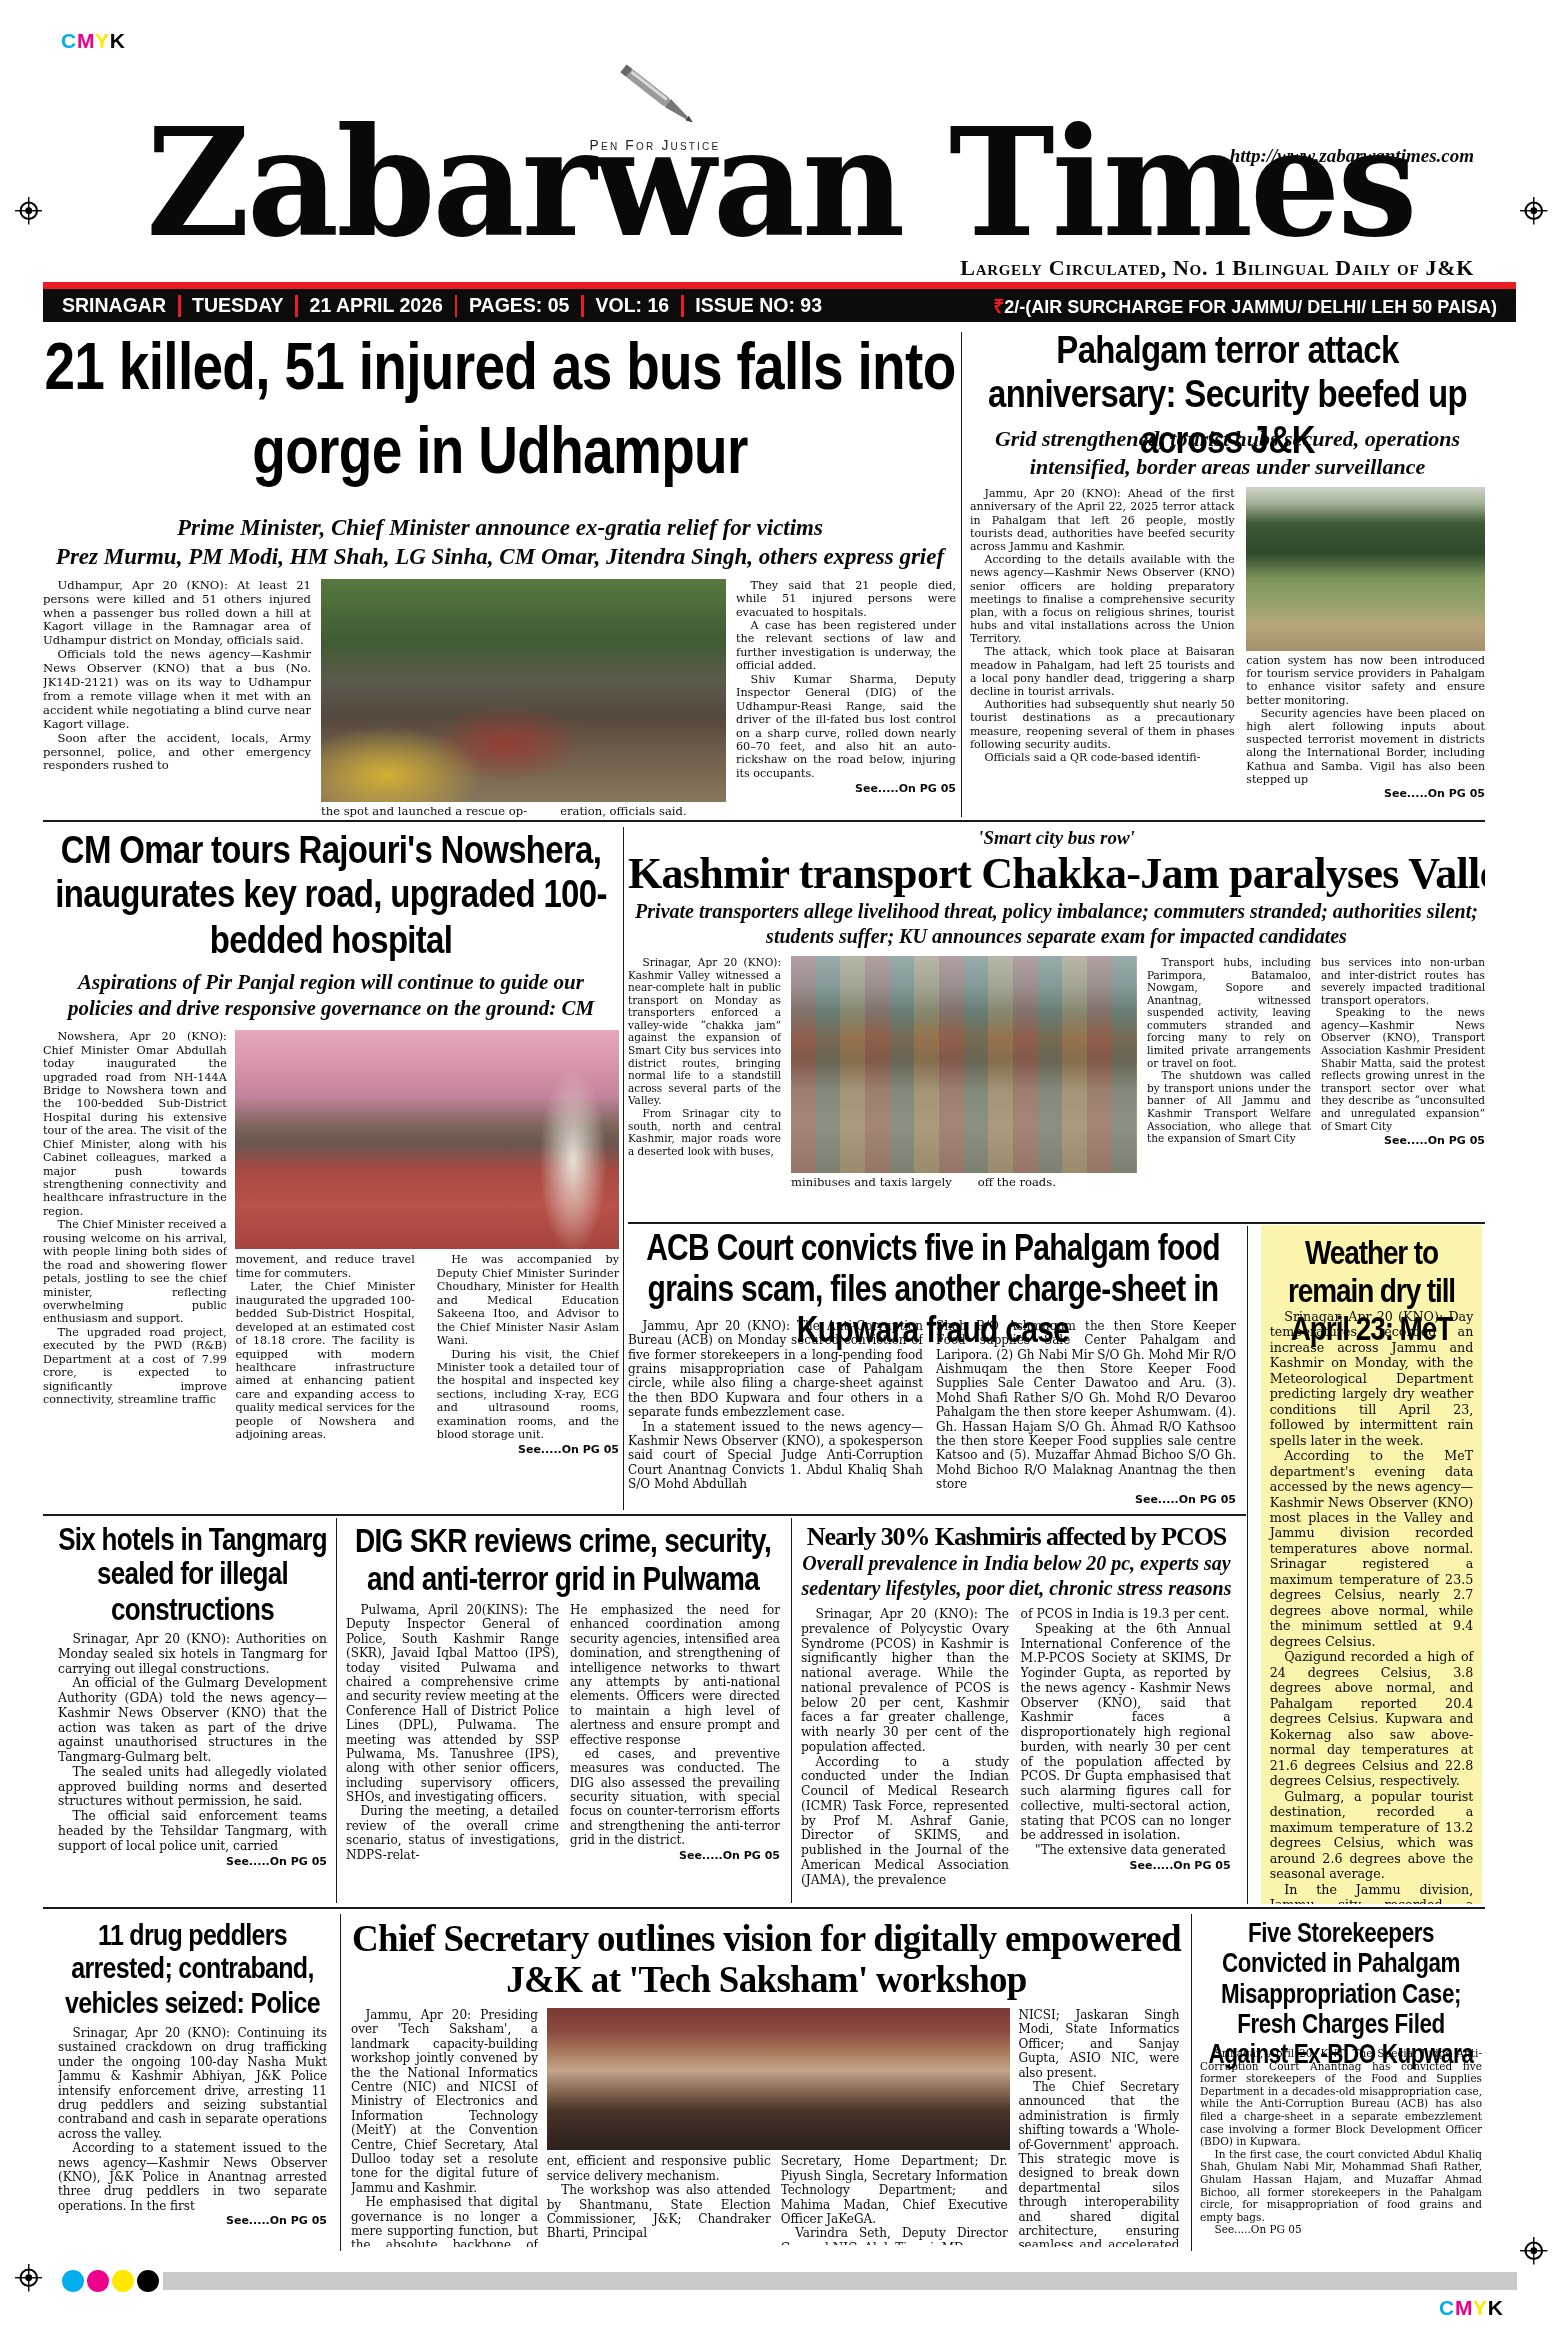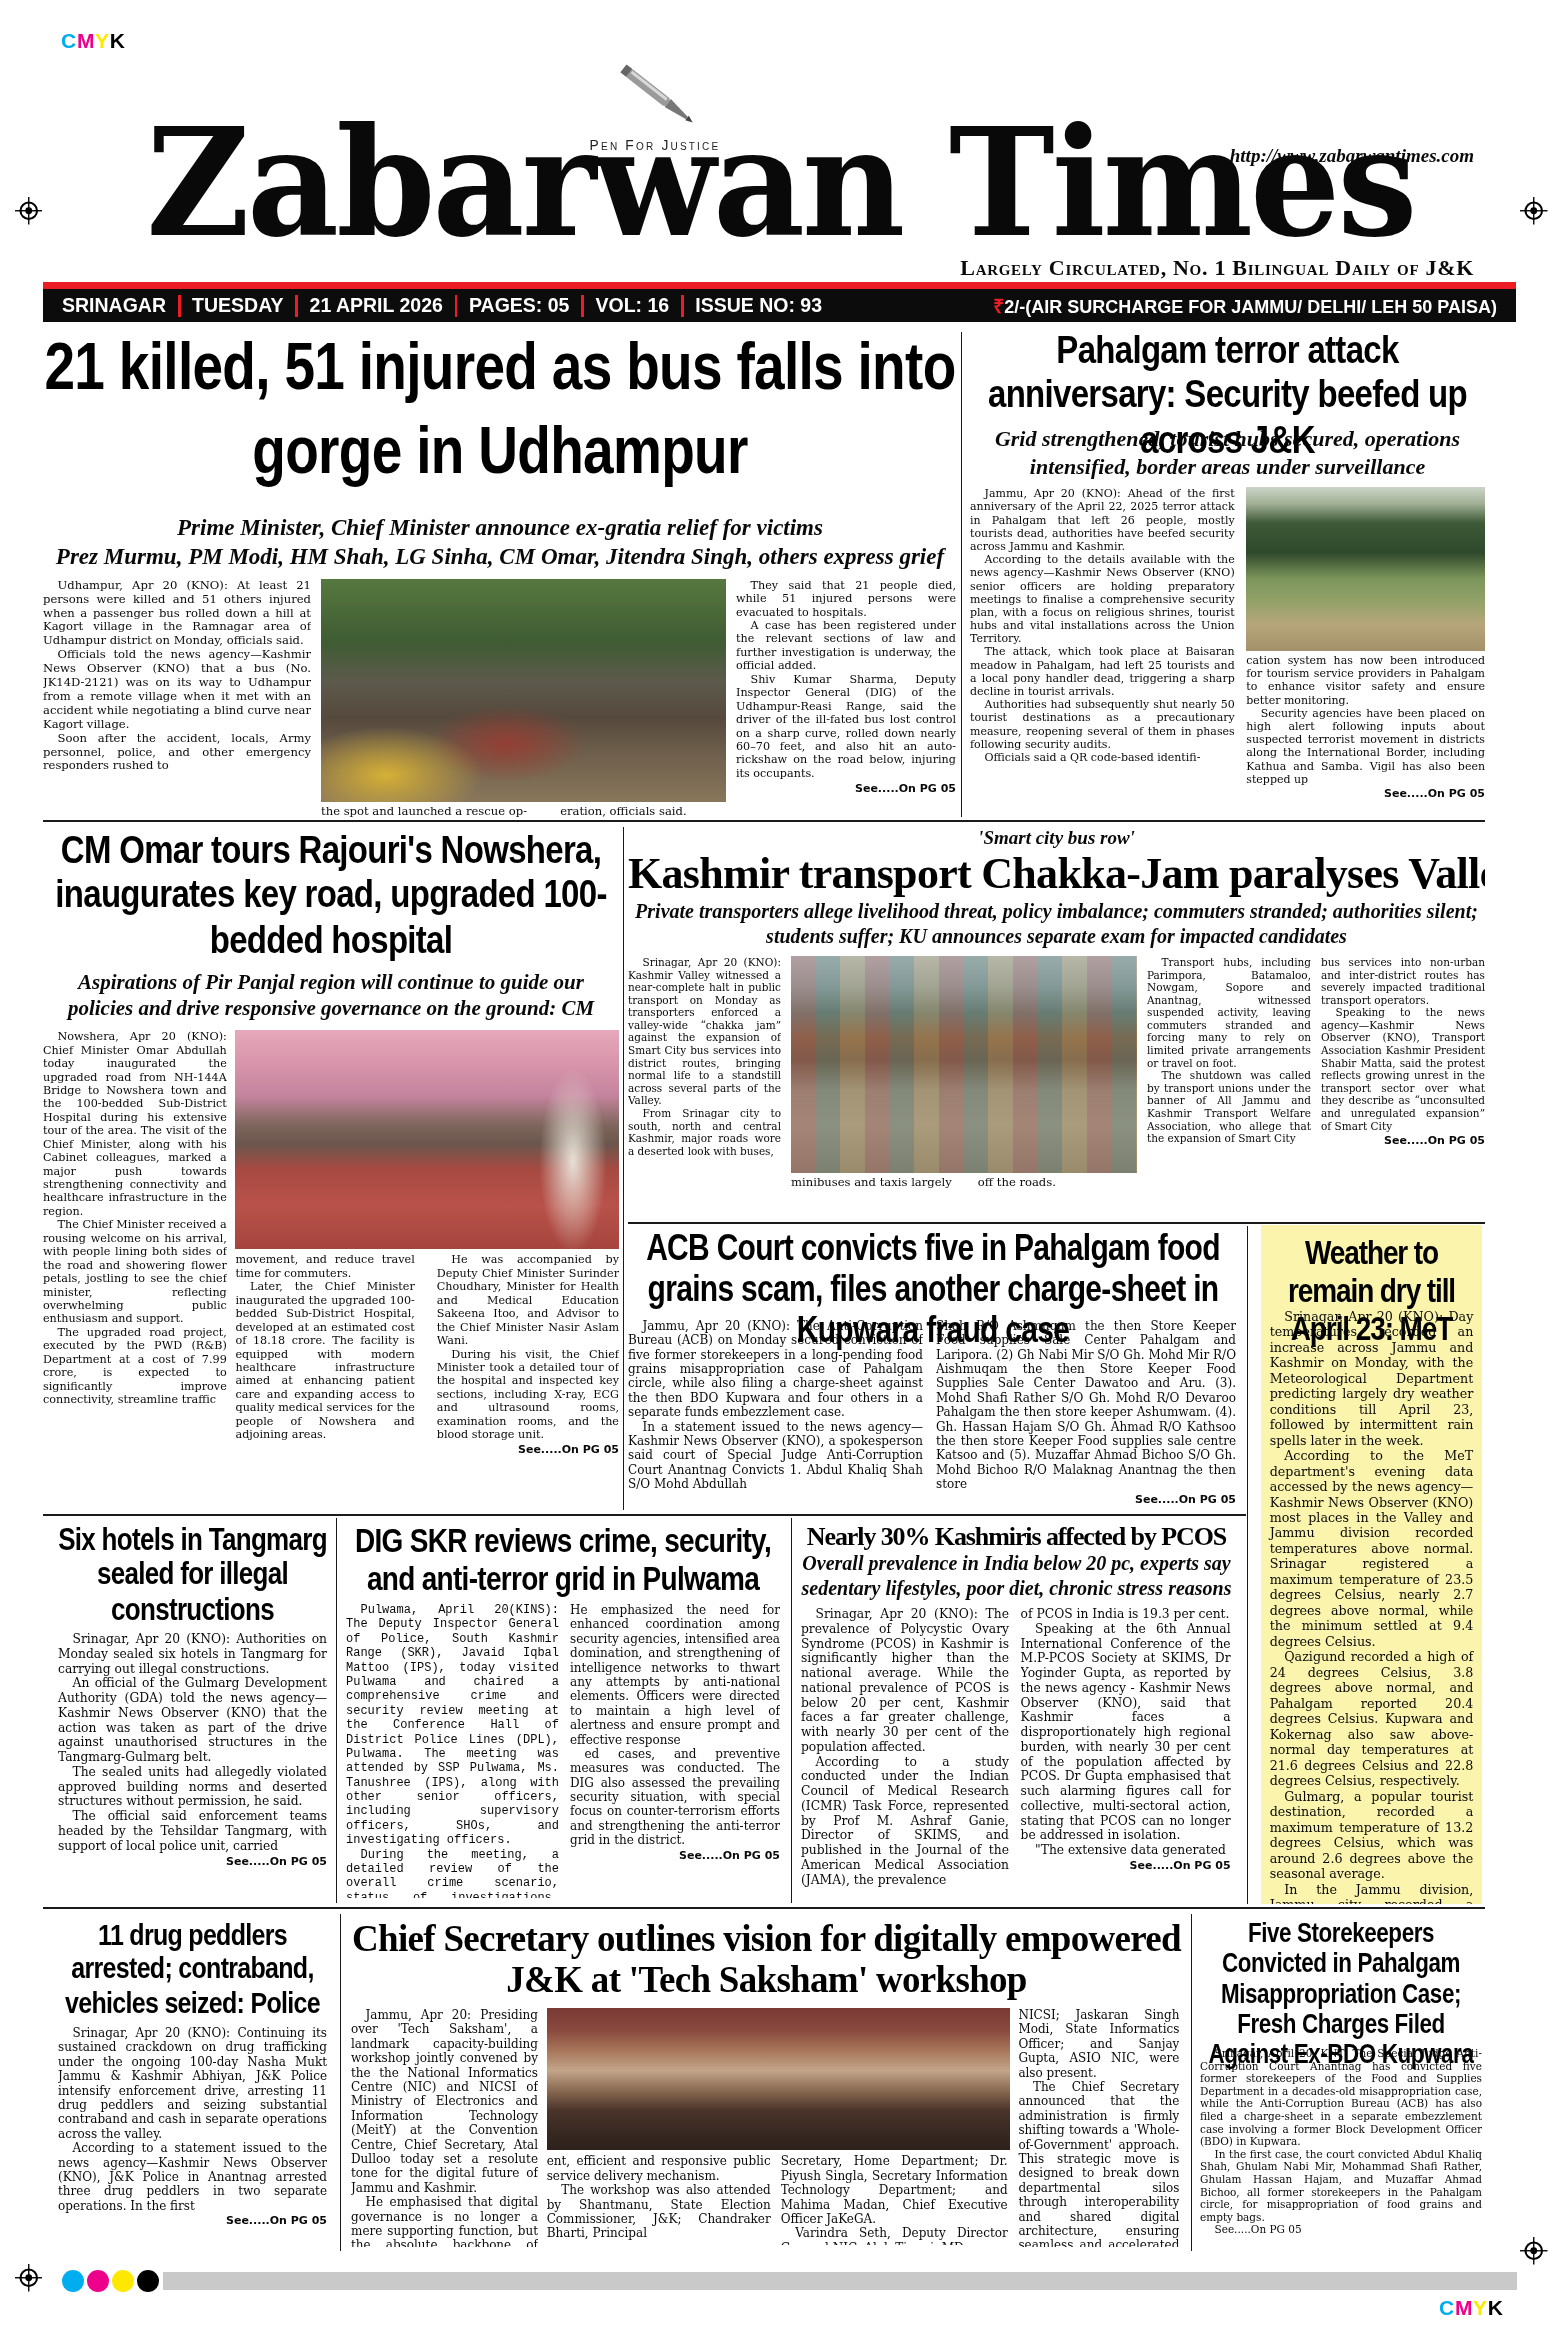--- a/index.html
+++ b/index.html
@@ -308,21 +308,21 @@
     <div class="continued">See.....On PG 05</div>
   </section>
 
   <div class="vdiv" style="left:336px;top:1518px;height:385px;"></div>
 
   <section class="article" style="left:346px;top:1522px;width:434px;height:381px;">
     <div class="hlbox" style="height:81px;">
       <h2 class="hl hl-sans" style="font-size:28px;">DIG SKR reviews crime, security, and anti-terror grid in Pulwama</h2>
     </div>
     <div class="cols" style="gap:11px;height:295px;">
-      <div class="col body" style="width:213px;font-size:12px;font-family:Liberation Mono, monospace;">
+      <div class="col body" style="width:213px;font-size:12px;">
           <p>Pulwama, April 20(KINS): The Deputy Inspector General of Police, South Kashmir Range (SKR), Javaid Iqbal Mattoo (IPS), today visited Pulwama and chaired a comprehensive crime and security review meeting at the Conference Hall of District Police Lines (DPL), Pulwama. The meeting was attended by SSP Pulwama, Ms. Tanushree (IPS), along with other senior officers, including supervisory officers, SHOs, and investigating officers.</p>
           <p>During the meeting, a detailed review of the overall crime scenario, status of investigations, NDPS-relat-</p>
         </div>
       <div class="col" style="width:210px;">
         <div class="body cont-col" style="font-size:12px;">
             <p>He emphasized the need for enhanced coordination among security agencies, intensified area domination, and strengthening of intelligence networks to thwart any attempts by anti-national elements. Officers were directed to maintain a high level of alertness and ensure prompt and effective response</p>
             <p>ed cases, and preventive measures was conducted. The DIG also assessed the prevailing security situation, with special focus on counter-terrorism efforts and strengthening the anti-terror grid in the district.</p>
           </div>
         <div class="continued">See.....On PG 05</div>
       </div>

